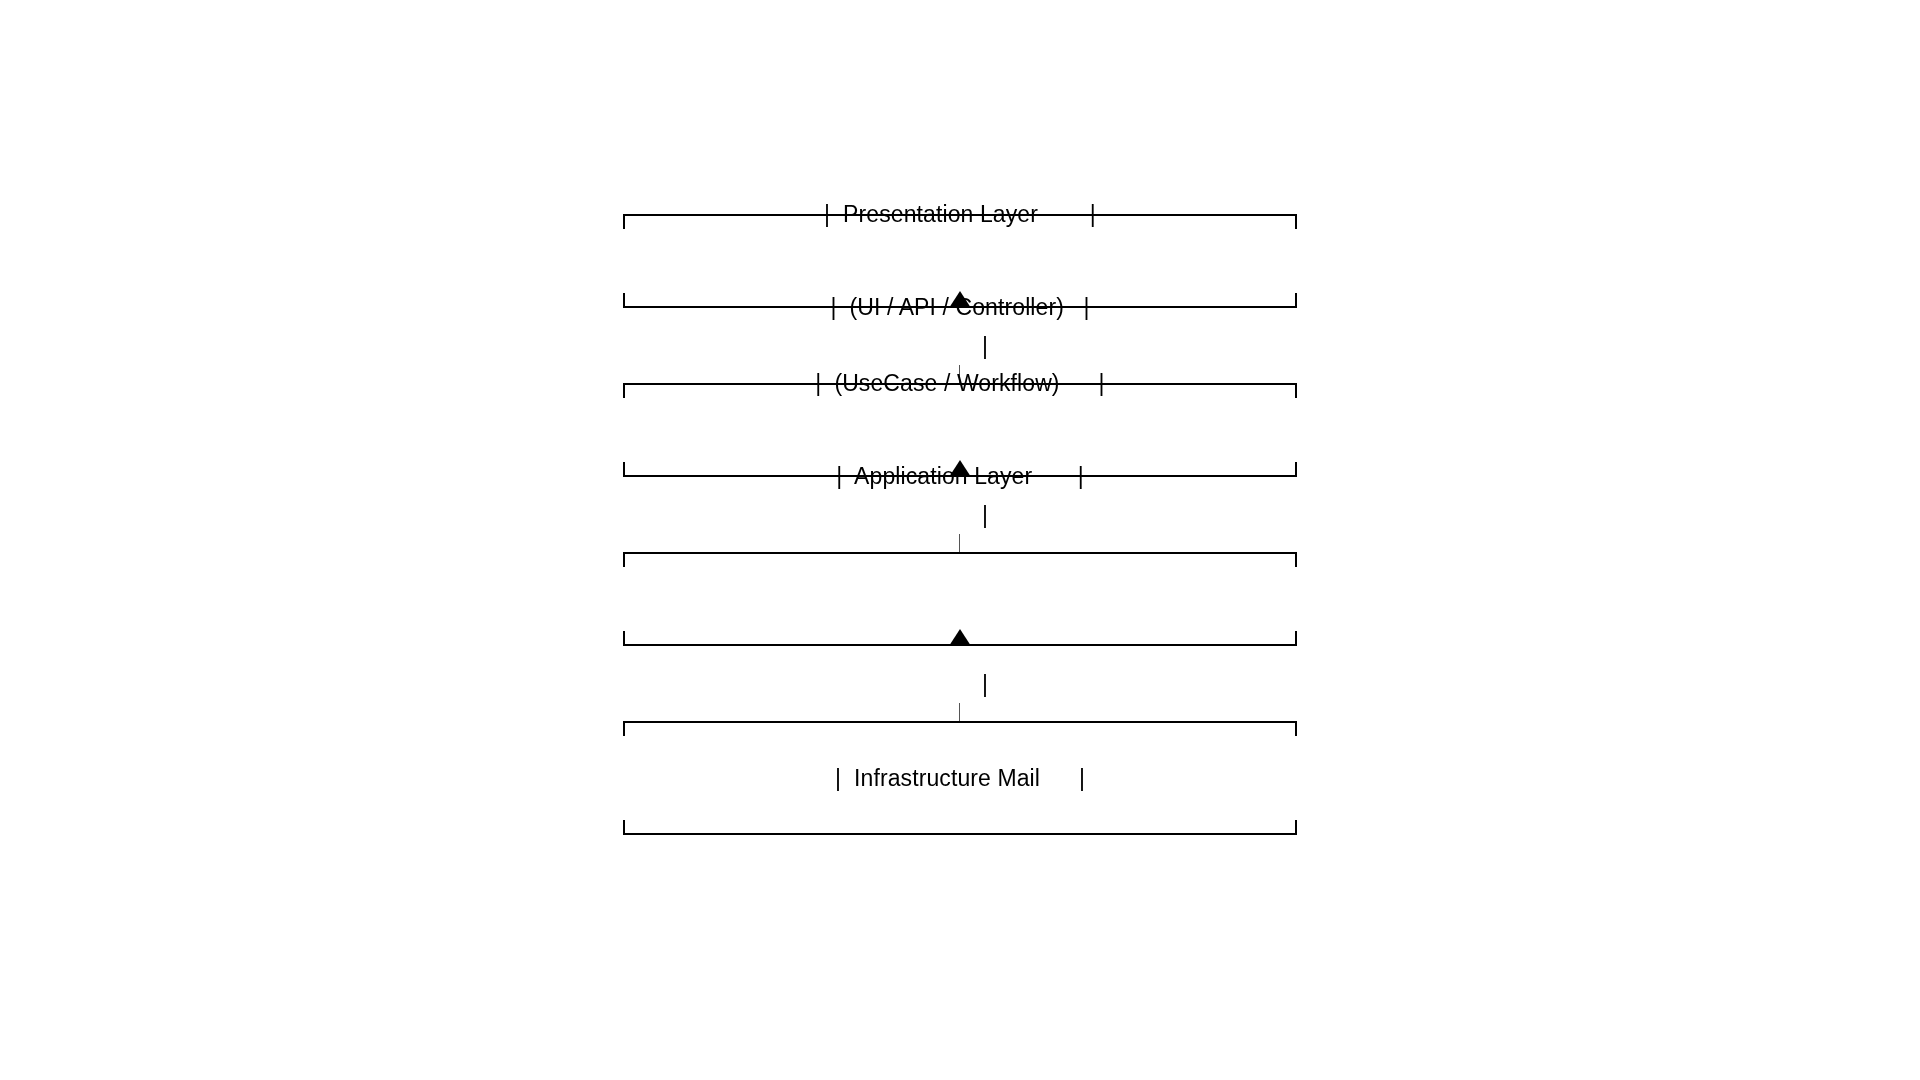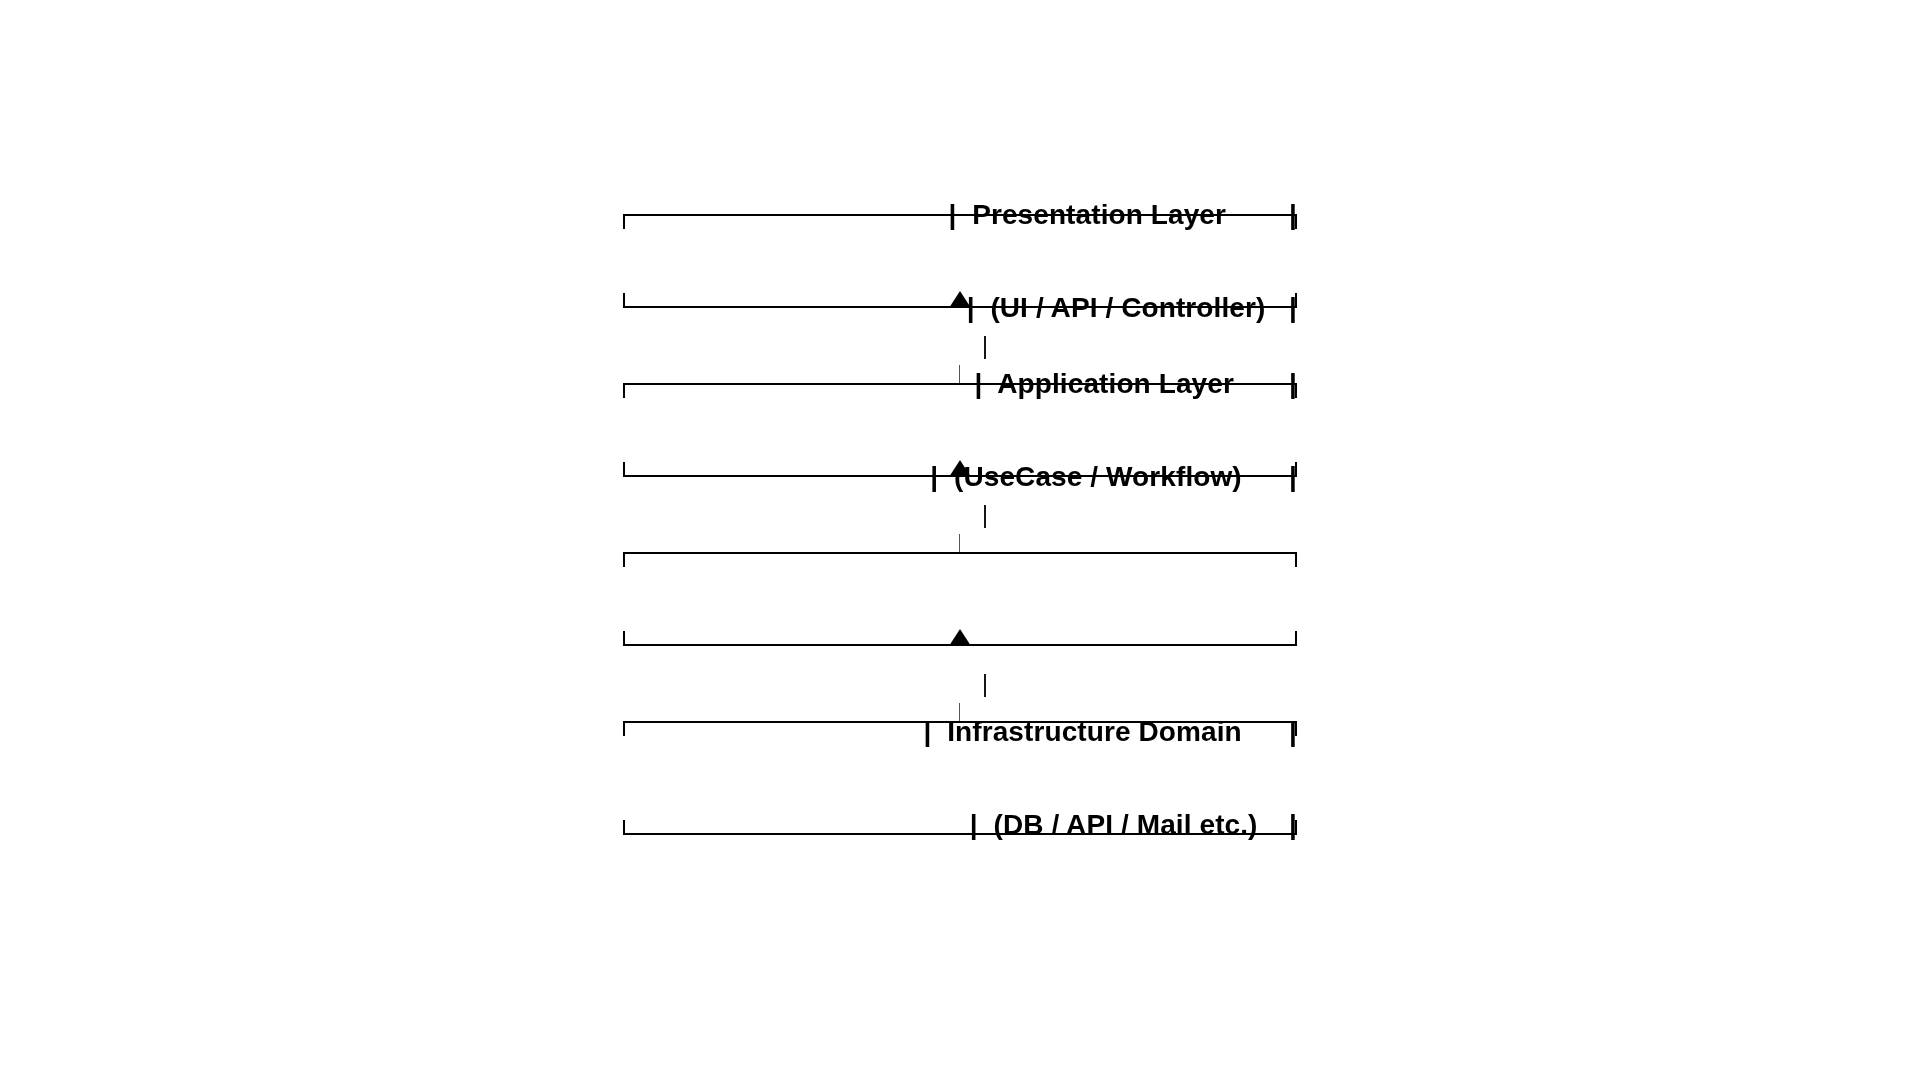--- a/index.html
+++ b/index.html
@@ -54,27 +54,26 @@
   .corner.bl { bottom: 0; left: 0;  }
   .corner.br { bottom: 0; right: 0; }
 
   
   .box-text {
     position: absolute;
     left: 0;
     top: 50%;
     transform: translateY(-50%);
     width: 100%;
-    text-align: right;
+    text-align: center;
     line-height: 31px;
-    font-size: 28px;
+    font-size: 23px;
     letter-spacing: 0.1px;
     white-space: pre;
     pointer-events: none;
-    font-weight: bold;
   }
   .text-line {
     display: block;
   }
 
   
   .connector {
     position: absolute;
     left: 623px;
     width: 674px;
@@ -141,22 +140,22 @@
   </div>
 
   <div class="layer-box" style="top:383px;">
     <div class="box-edge top"></div>
     <div class="box-edge bottom"></div>
     <div class="corner tl"></div>
     <div class="corner tr"></div>
     <div class="corner bl"></div>
     <div class="corner br"></div>
     <div class="box-text">
+      <span class="text-line">|  (UseCase / Workflow)      |</span>
       <span class="text-line">|  Application Layer       |</span>
-      <span class="text-line">|  (UseCase / Workflow)      |</span>
     </div>
   </div>
 
   <div class="connector" style="top:477px; height:75px;">
     <div class="arrowhead"></div>
     <div class="gap-pipe">|</div>
     <div class="tick"></div>
   </div>
 
   <div class="layer-box" style="top:552px;">
@@ -177,18 +176,17 @@
   </div>
 
   <div class="layer-box" style="top:721px; height:114px;">
     <div class="box-edge top"></div>
     <div class="box-edge bottom"></div>
     <div class="corner tl"></div>
     <div class="corner tr"></div>
     <div class="corner bl"></div>
     <div class="corner br"></div>
     <div class="box-text">
-      <span class="text-line">|  Infrastructure Domain      |</span>
-      <span class="text-line">|  (DB / API / Mail etc.)    |</span>
+      <span class="text-line">|  Infrastructure Mail      |</span>
     </div>
   </div>
 
 </div>
 
 </body></html>

